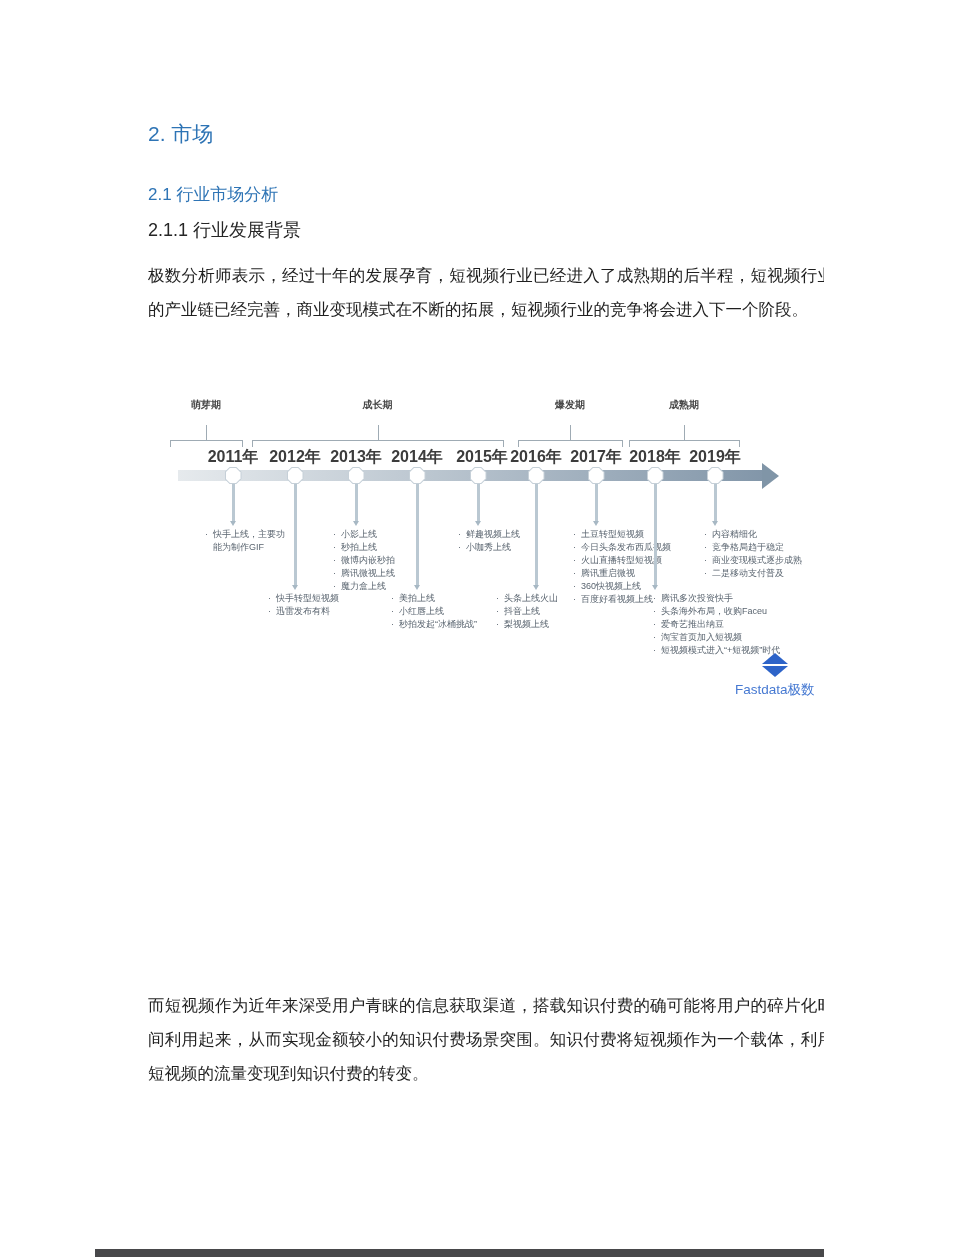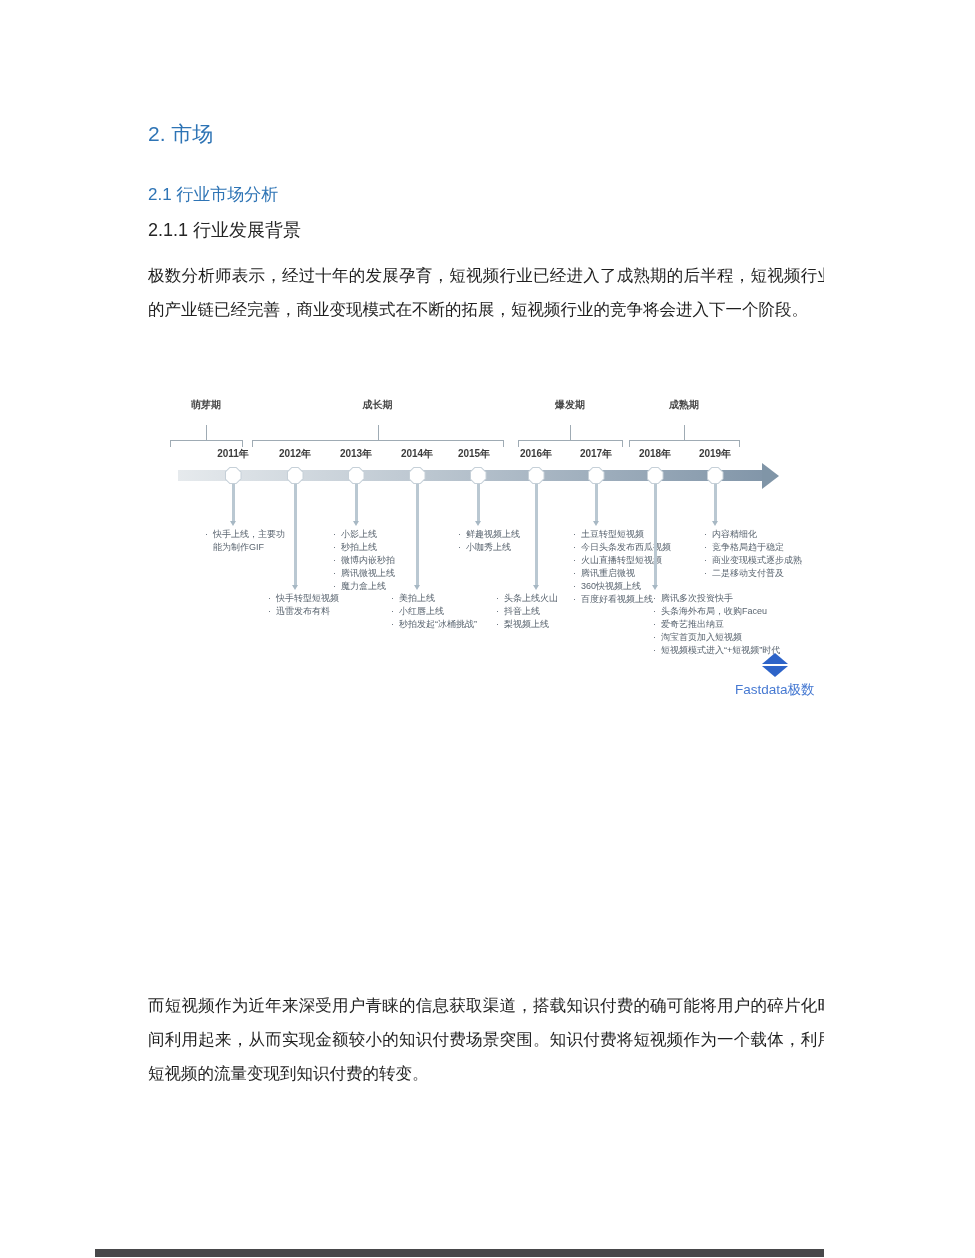--- a/index.html
+++ b/index.html
@@ -20,21 +20,21 @@
   #p-market { top:903px; }
   #p-shortvideo { top:988px; }
 
   
   .figure { position:absolute; left:150px; top:392px; width:690px; height:316px; }
   .phase-label { position:absolute; top:6px; transform:translateX(-50%); font-size:10px;
     font-weight:bold; color:#474747; white-space:nowrap; }
   .bracket-h { position:absolute; top:48px; height:1px; background:#9fabb4; }
   .bracket-end { position:absolute; top:48px; width:1px; height:7px; background:#9fabb4; }
   .bracket-mid { position:absolute; top:33px; width:1px; height:15px; background:#9fabb4; }
-  .year-label { position:absolute; top:55px; width:64px; text-align:center; font-size:10px;
+  .year-label { position:absolute; top:55px; width:64px; text-align:center; font-size:16px;
     font-weight:bold; color:#3c3c3c; }
   .bar { position:absolute; left:28px; top:78px; width:586px; height:11px;
     background:linear-gradient(to right,#e6eaed,#8296a9); }
   .bar-head { position:absolute; left:612px; top:71px; width:0; height:0;
     border-left:17px solid #8095a7; border-top:13px solid transparent; border-bottom:13px solid transparent; }
   .node { position:absolute; top:75px; width:17px; height:17px; background:#c6d0d8;
     clip-path:polygon(30% 0,70% 0,100% 30%,100% 70%,70% 100%,30% 100%,0 70%,0 30%); }
   .node::after { content:""; position:absolute; inset:1px; background:#ffffff; clip-path:inherit; }
   .connector { position:absolute; width:3px; background:#bac8d2; }
   .connector::after { content:""; position:absolute; left:-2px; bottom:-4px; width:0; height:0;
@@ -115,21 +115,21 @@
         <div class="evitem"><span class="bu">·</span><span>魔力盒上线</span></div>
       </div>
       <div class="year-label" style="left: 235px;">2014年</div>
       <div class="node" style="left: 258.5px;"></div>
       <div class="connector" style="left: 265.5px; top: 92px; height: 102px;"></div>
       <div class="evlist" style="left: 240px; top: 200px;">
         <div class="evitem"><span class="bu">·</span><span>美拍上线</span></div>
         <div class="evitem"><span class="bu">·</span><span>小红唇上线</span></div>
         <div class="evitem"><span class="bu">·</span><span>秒拍发起“冰桶挑战”</span></div>
       </div>
-      <div class="year-label" style="left: 292px;">2015年</div>
+      <div class="year-label" style="left: 300px;">2015年</div>
       <div class="node" style="left: 319.5px;"></div>
       <div class="connector" style="left: 326.5px; top: 92px; height: 38px;"></div>
       <div class="evlist" style="left: 307px; top: 136px;">
         <div class="evitem"><span class="bu">·</span><span>鲜趣视频上线</span></div>
         <div class="evitem"><span class="bu">·</span><span>小咖秀上线</span></div>
       </div>
       <div class="year-label" style="left: 354px;">2016年</div>
       <div class="node" style="left: 377.5px;"></div>
       <div class="connector" style="left: 384.5px; top: 92px; height: 102px;"></div>
       <div class="evlist" style="left: 345px; top: 200px;">

